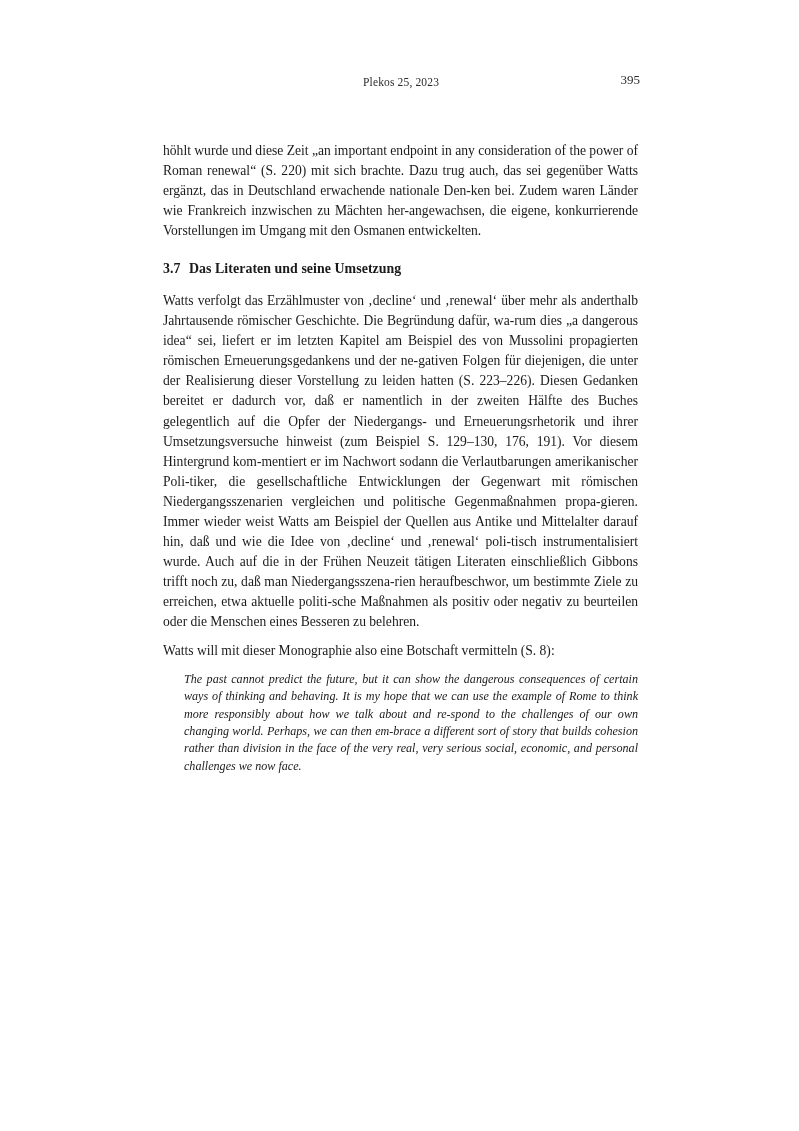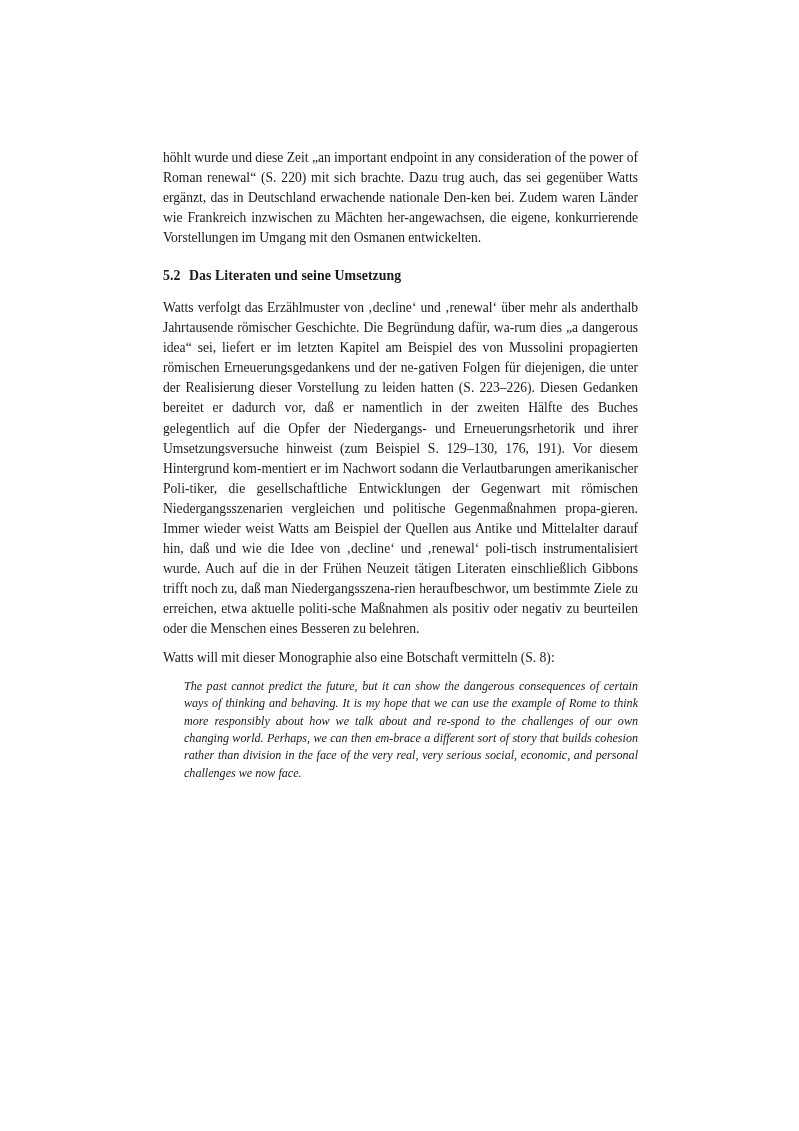--- a/index.html
+++ b/index.html
@@ -49,21 +49,21 @@
     width: 640px;
     text-align: right;
     font-size: 13px;
     color: #2b2b2b;
   }
 
   
   .textblock {
     position: absolute;
     left: 163px;
-    top: 148px;
+    top: 141px;
     width: 475px;
   }
 
   p.body-par {
     margin: 0;
     font-size: 13.6px;
     line-height: 20.05px;
     text-align: justify;
     text-justify: inter-word;
     hyphens: manual;
@@ -103,29 +103,33 @@
   }
   blockquote.extract p {
     margin: 0;
   }
 </style>
 </head>
 <body style="background: rgb(255, 255, 255); color: rgb(26, 26, 26);">
 
 <div class="page">
 
+  <div class="running-head">
+    <span class="journal">Plekos 25, 2023</span>
+    <span class="folio">395</span>
+  </div>
 
   <div class="textblock">
 
     <p class="body-par">höhlt wurde und diese Zeit „an important endpoint in any consideration of the power of Roman renewal“ (S. 220) mit sich brachte. Dazu trug auch, das sei gegenüber Watts ergänzt, das in Deutschland erwachende nationale Den-​ken bei. Zudem waren Länder wie Frankreich inzwischen zu Mächten her-​angewachsen, die eigene, konkurrierende Vorstellungen im Umgang mit den Osmanen entwickelten.</p>
 
     <div class="gap-before-head"></div>
 
     <h2 class="section-head">
-      <span class="num">5.2</span><span>Das Literaten und seine Umsetzung</span>
+      <span class="num">3.7</span><span>Das Literaten und seine Umsetzung</span>
     </h2>
 
     <div class="gap-after-head"></div>
 
     <p class="body-par">Watts verfolgt das Erzählmuster von ‚decline‘ und ‚renewal‘ über mehr als anderthalb Jahrtausende römischer Geschichte. Die Begründung dafür, wa-​rum dies „a dangerous idea“ sei, liefert er im letzten Kapitel am Beispiel des von Mussolini propagierten römischen Erneuerungsgedankens und der ne-​gativen Folgen für diejenigen, die unter der Realisierung dieser Vorstellung zu leiden hatten (S. 223–226). Diesen Gedanken bereitet er dadurch vor, daß er namentlich in der zweiten Hälfte des Buches gelegentlich auf die Opfer der Niedergangs- und Erneuerungsrhetorik und ihrer Umsetzungsversuche hinweist (zum Beispiel S. 129–130, 176, 191). Vor diesem Hintergrund kom-​mentiert er im Nachwort sodann die Verlautbarungen amerikanischer Poli-​tiker, die gesellschaftliche Entwicklungen der Gegenwart mit römischen Niedergangsszenarien vergleichen und politische Gegenmaßnahmen propa-​gieren. Immer wieder weist Watts am Beispiel der Quellen aus Antike und Mittelalter darauf hin, daß und wie die Idee von ‚decline‘ und ‚renewal‘ poli-​tisch instrumentalisiert wurde. Auch auf die in der Frühen Neuzeit tätigen Literaten einschließlich Gibbons trifft noch zu, daß man Niedergangsszena-​rien heraufbeschwor, um bestimmte Ziele zu erreichen, etwa aktuelle politi-​sche Maßnahmen als positiv oder negativ zu beurteilen oder die Menschen eines Besseren zu belehren.</p>
 
     <div class="gap-par"></div>
 
     <p class="body-par">Watts will mit dieser Monographie also eine Botschaft vermitteln (S. 8):</p>
 

